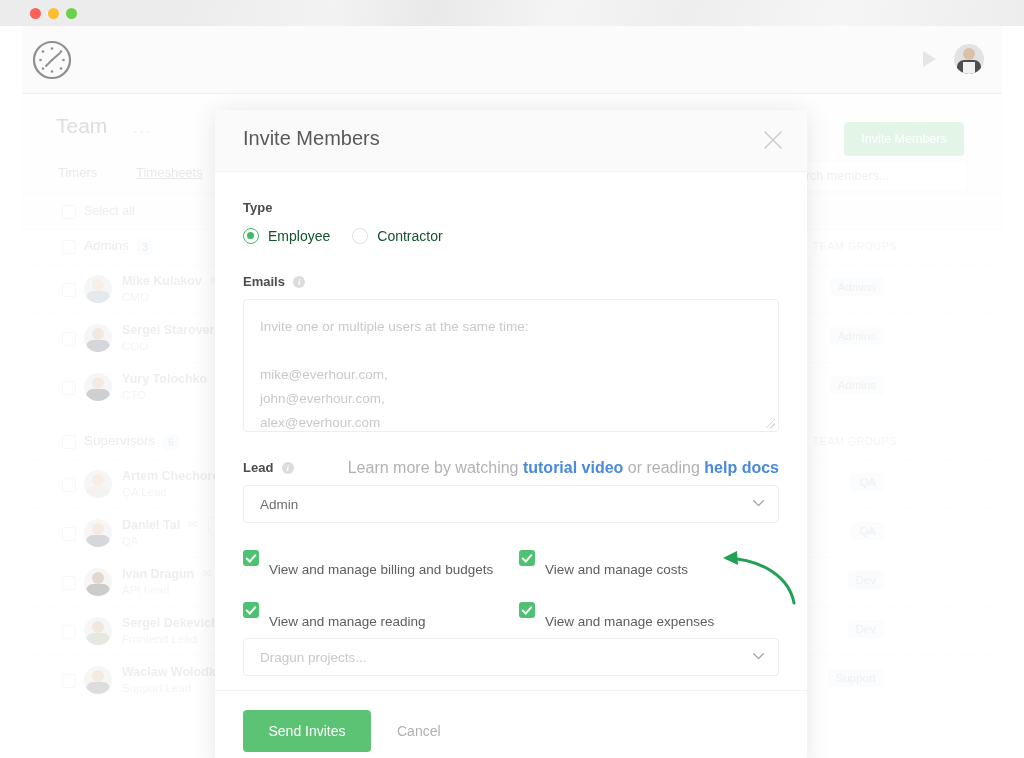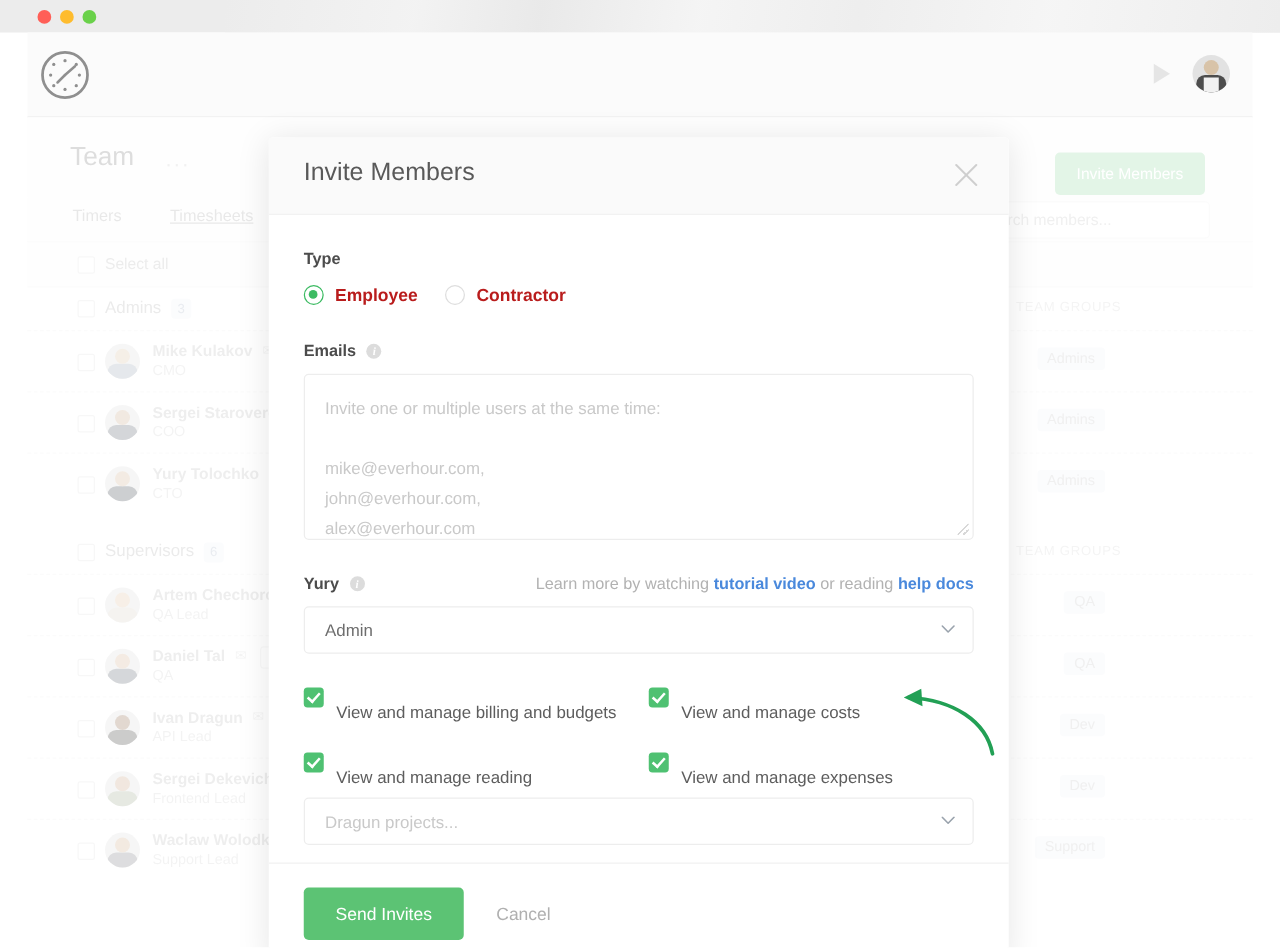--- a/index.html
+++ b/index.html
@@ -233,21 +233,21 @@
   .radio-mark {
     width: 16px; height: 16px; border-radius: 50%;
     border: 1.5px solid #dedede; background: #fff;
     margin-right: 9px; position: relative;
   }
   .radio-opt.on .radio-mark { border-color: #3dbb63; }
   .radio-opt.on .radio-mark::after {
     content: ''; position: absolute; left: 3px; top: 3px;
     width: 7px; height: 7px; border-radius: 50%; background: #3dbb63;
   }
-  .radio-label { font-size: 14px; color: #b91c1c; font-weight: bold; }
+  .radio-label { font-size: 14px; color: #14532d; }
 
   
   #emails-label-row { margin-top: 28px; }
   #emails-box {
     margin-top: 9px;
     width: 536px; height: 133px;
     border: 1px solid #ededed; border-radius: 4px;
     background: #fff; position: relative;
   }
   #emails-placeholder {
@@ -260,21 +260,21 @@
     width: 9px; height: 9px;
     background:
       linear-gradient(135deg, transparent 0 45%, #d8d8d8 45% 55%, transparent 55% 100%),
       linear-gradient(135deg, transparent 0 70%, #d8d8d8 70% 80%, transparent 80% 100%);
   }
 
   
   #role-row { margin-top: 26px; position: relative; height: 18px; }
   #role-hint {
     position: absolute; right: 0; top: 1px;
-    font-size: 13px; color: #b2b2b2;
+    font-size: 16px; color: #b2b2b2;
   }
   #role-hint a { color: #4a89dc; text-decoration: none; font-weight: bold; }
   .select-box {
     margin-top: 9px; width: 536px; height: 38px;
     border: 1px solid #ededed; border-radius: 4px; background: #fff;
     position: relative;
   }
   .select-value {
     position: absolute; left: 16px; top: 11px;
     font-size: 13.5px; color: #6d6d6d;
@@ -533,21 +533,21 @@
       <div id="emails-box">
         <div id="emails-placeholder">Invite one or multiple users at the same time:
 
 mike@everhour.com,
 john@everhour.com,
 alex@everhour.com</div>
         <div id="emails-grip"></div>
       </div>
 
       <div id="role-row">
-        <span class="field-label">Yury</span>
+        <span class="field-label">Lead</span>
         <span class="info-dot">i</span>
         <span id="role-hint">
           <span>Learn more by watching </span><a href="#">tutorial video</a><span> or reading </span><a href="#">help docs</a>
         </span>
       </div>
       <div class="select-box">
         <span class="select-value">Admin</span>
         <svg class="select-caret" viewBox="0 0 11 7">
           <path d="M0.8 0.8 L5.5 5.6 L10.2 0.8" fill="none" stroke="#9aa3ad" stroke-width="1.3" stroke-linecap="round" stroke-linejoin="round"></path>
         </svg>

